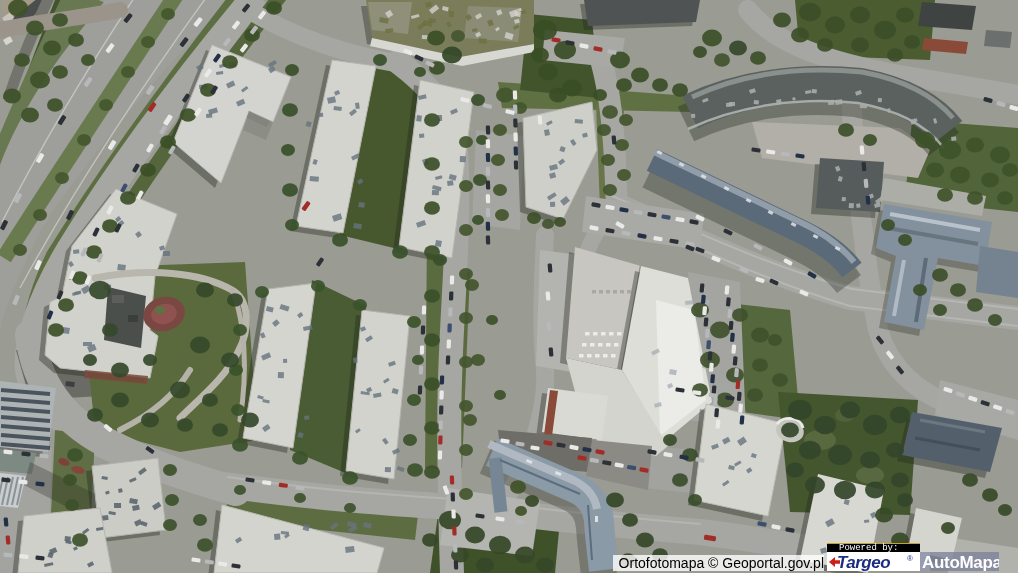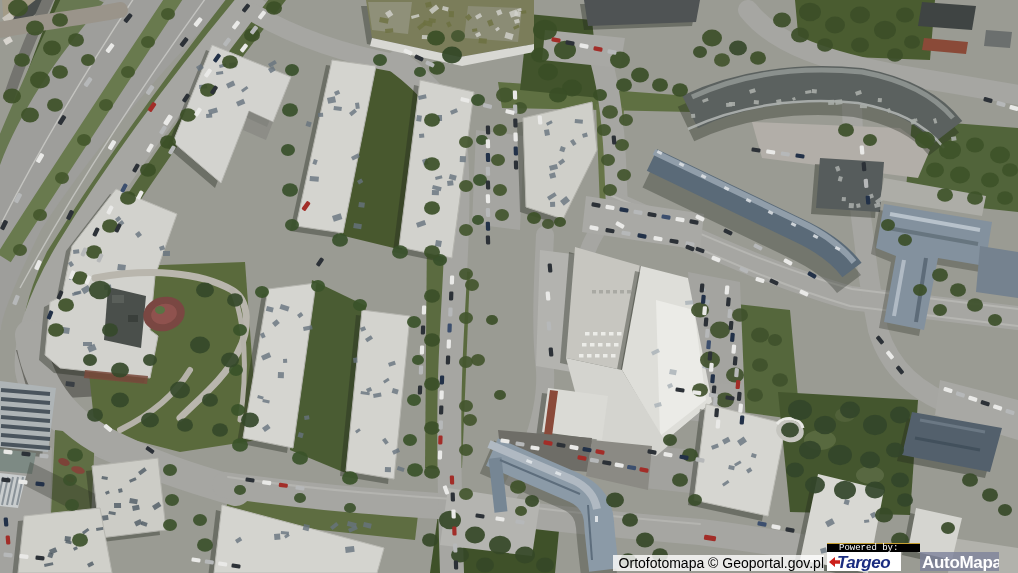--- a/index.html
+++ b/index.html
@@ -1074,21 +1074,21 @@
       <rect x="755.5" y="277.9" width="9" height="4.2" rx="1.2" fill="#e9e9e7" transform="rotate(18 760 280)"></rect>
       <rect x="103.5" y="425.9" width="9" height="4.2" rx="1.2" fill="#e9e9e7" transform="rotate(40 108 428)"></rect>
       <rect x="145.5" y="447.9" width="9" height="4.2" rx="1.2" fill="#2c3137" transform="rotate(35 150 450)"></rect>
       <rect x="441.5" y="487.9" width="9" height="4.2" rx="1.2" fill="#e9e9e7" transform="rotate(70 446 490)"></rect>
 </svg>
 
 <div style="position:absolute;left:613px;top:555px;width:211px;height:16px;background:rgba(255,255,255,0.8);color:#000;font-size:14px;line-height:16px;text-align:right;white-space:nowrap">Ortofotomapa © Geoportal.gov.pl</div>
 
 <div style="position:absolute;left:827px;top:543px;width:93px;height:9px;background:#000;border-top:1px solid #c8a030;color:#fff;font-size:9px;line-height:8px;font-family:'Liberation Mono',monospace;padding-left:12px;box-sizing:border-box">Powered by:</div>
 
-<div style="position:absolute;left:827px;top:552px;width:74px;height:19px;background:#fff;overflow:hidden">
+<div style="position:absolute;left:827px;top:552px;width:103px;height:19px;background:#fff;overflow:hidden">
 <svg width="93" height="19" viewBox="0 0 93 19">
 
 <path d="M2,10 L8,5 L8,8.2 L13,8.2 L13,11.8 L8,11.8 L8,15 Z" fill="#cc1f1a"></path>
 
 <text x="10" y="15.5" font-family="Liberation Sans,sans-serif" font-size="17" font-weight="bold" font-style="italic" fill="#1b2d80" letter-spacing="-0.5">Targeo</text>
 <text x="80" y="9" font-family="Liberation Sans,sans-serif" font-size="8" fill="#1a2b7a">®</text>
 </svg>
 </div>
 
 <div style="position:absolute;left:920px;top:552px;width:79px;height:19px;background:rgba(125,130,155,0.8);overflow:hidden">

